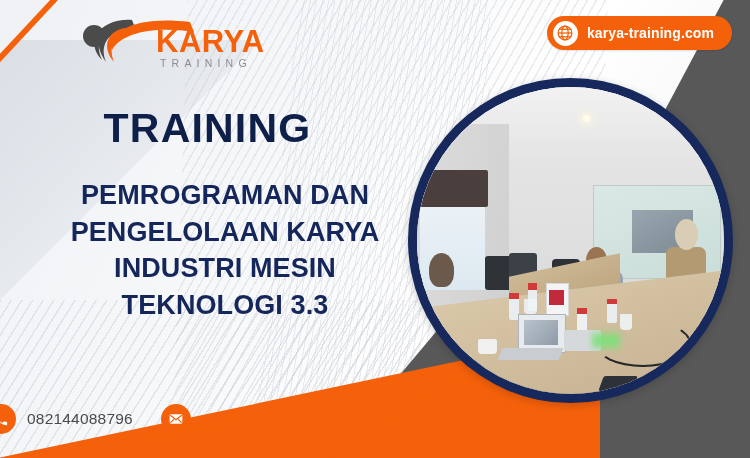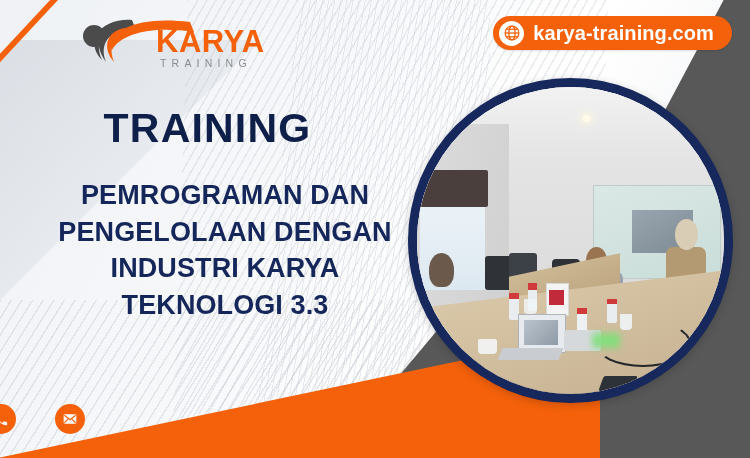--- a/index.html
+++ b/index.html
@@ -109,21 +109,21 @@
     height:34px;display:flex;align-items:center;gap:9px;
     background:#f4610a;border-radius:18px;
     padding:0 18px 0 6px;
     box-shadow:0 1px 2px rgba(0,0,0,.12);
   }
   .globe-wrap{
     width:25px;height:25px;border-radius:50%;
     background:#ffffff;display:flex;align-items:center;justify-content:center;flex:0 0 auto;
   }
   .web-badge-text{
-    color:#ffffff;font-size:20px;font-weight:600;letter-spacing:.1px;
+    color:#ffffff;font-size:14px;font-weight:600;letter-spacing:.1px;
     white-space:nowrap;
   }
 
   
   .headline{
     position:absolute;left:0;top:108px;width:415px;
     text-align:center;
   }
   .t-training{
     font-size:41px;font-weight:800;color:#0e2049;
@@ -264,22 +264,22 @@
         <line x1="4.2" y1="17" x2="19.8" y2="17"></line>
       </svg>
     </span>
     <span class="web-badge-text">karya-training.com</span>
   </div>
 
   <div class="headline">
     <div class="t-training">TRAINING</div>
     <div class="t-sub">
       <div>PEMROGRAMAN DAN</div>
-      <div>PENGELOLAAN DENGAN</div>
-      <div>INDUSTRI KARYA</div>
+      <div>PENGELOLAAN KARYA</div>
+      <div>INDUSTRI MESIN</div>
       <div>TEKNOLOGI 3.3</div>
     </div>
   </div>
 
   <div class="photo-ring">
     <div class="photo-inner">
       <div class="ph ph-wall"></div>
       <div class="ph ph-ceil"></div>
       <div class="ph ph-cornerwall"></div>
       <div class="ph ph-lamp"></div>
@@ -323,20 +323,21 @@
     </div>
   </div>
 
   <div class="contact">
     <span class="ic-circle ic-phone">
       <svg width="15" height="15" viewBox="0 0 24 24" fill="#ffffff">
         <path d="M6.6 10.8c1.4 2.8 3.8 5.2 6.6 6.6l2.2-2.2c.3-.3.7-.4 1-.2 1.2.4 2.4.6 3.6.6.6 0 1 .4 1 1V20c0 .6-.4 1-1 1C11.3 21 3 12.7 3 2.5c0-.6.4-1 1-1h3.5c.6 0 1 .4 1 1 0 1.3.2 2.5.6 3.6.1.4 0 .8-.2 1.1l-2.3 2.6z"></path>
       </svg>
     </span>
     <span class="gap-a"></span>
+    <span class="contact-text">082144088796</span>
     <span class="gap-b"></span>
     <span class="ic-circle">
       <svg width="16" height="16" viewBox="0 0 24 24" fill="none" stroke="#ffffff" stroke-width="1.9">
         <rect x="2.5" y="5" width="19" height="14" rx="1.6" fill="#ffffff" stroke="none"></rect>
         <path d="M3.5 6.2 L12 13 L20.5 6.2" stroke="#f4610a" stroke-width="1.9" fill="none"></path>
         <path d="M3.5 17.8 L9.5 11.8 M20.5 17.8 L14.5 11.8" stroke="#f4610a" stroke-width="1.7"></path>
       </svg>
     </span>
     <span class="gap-c"></span>
   </div>

